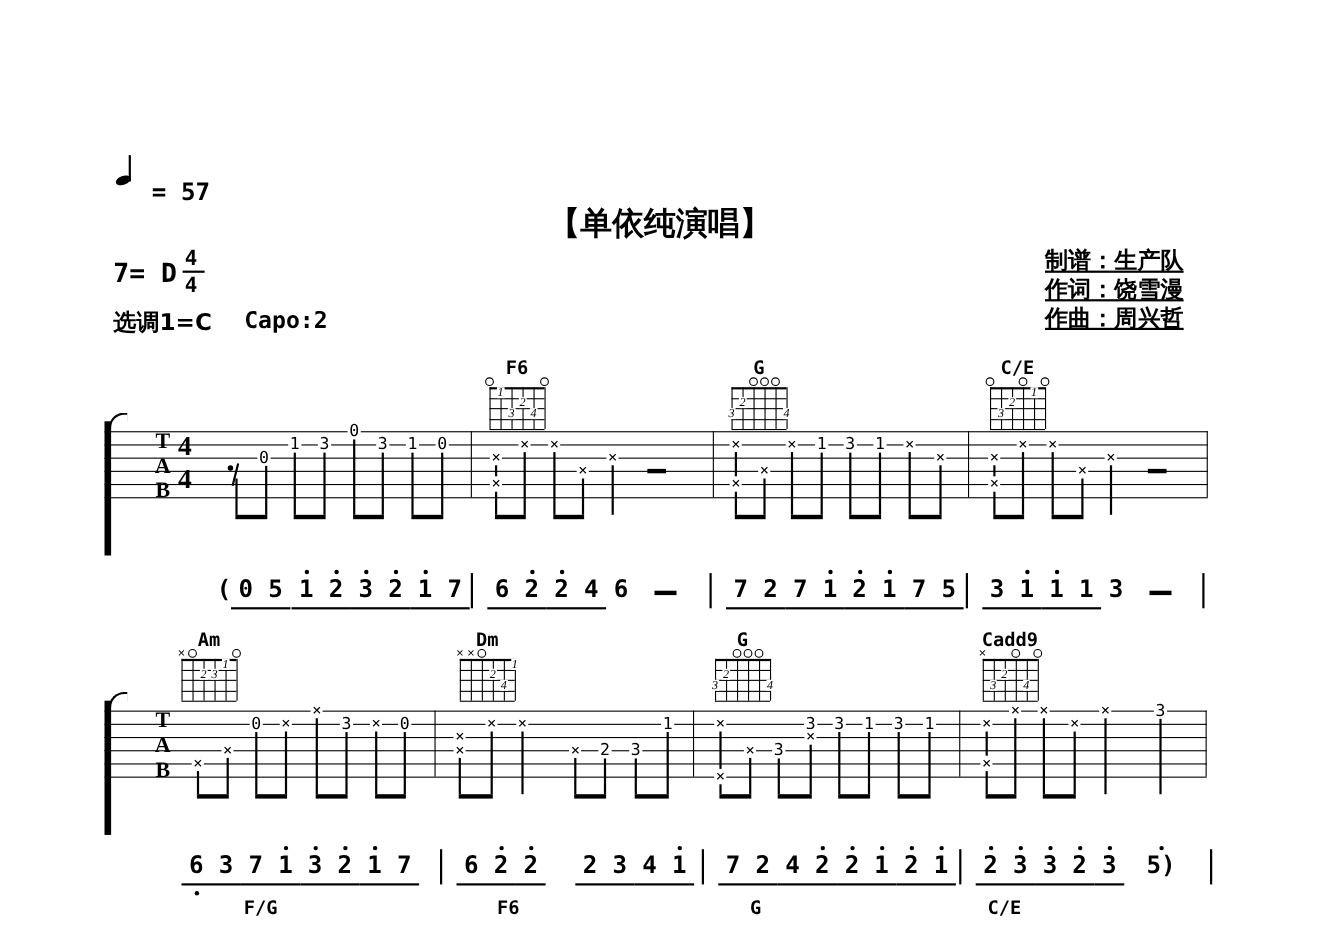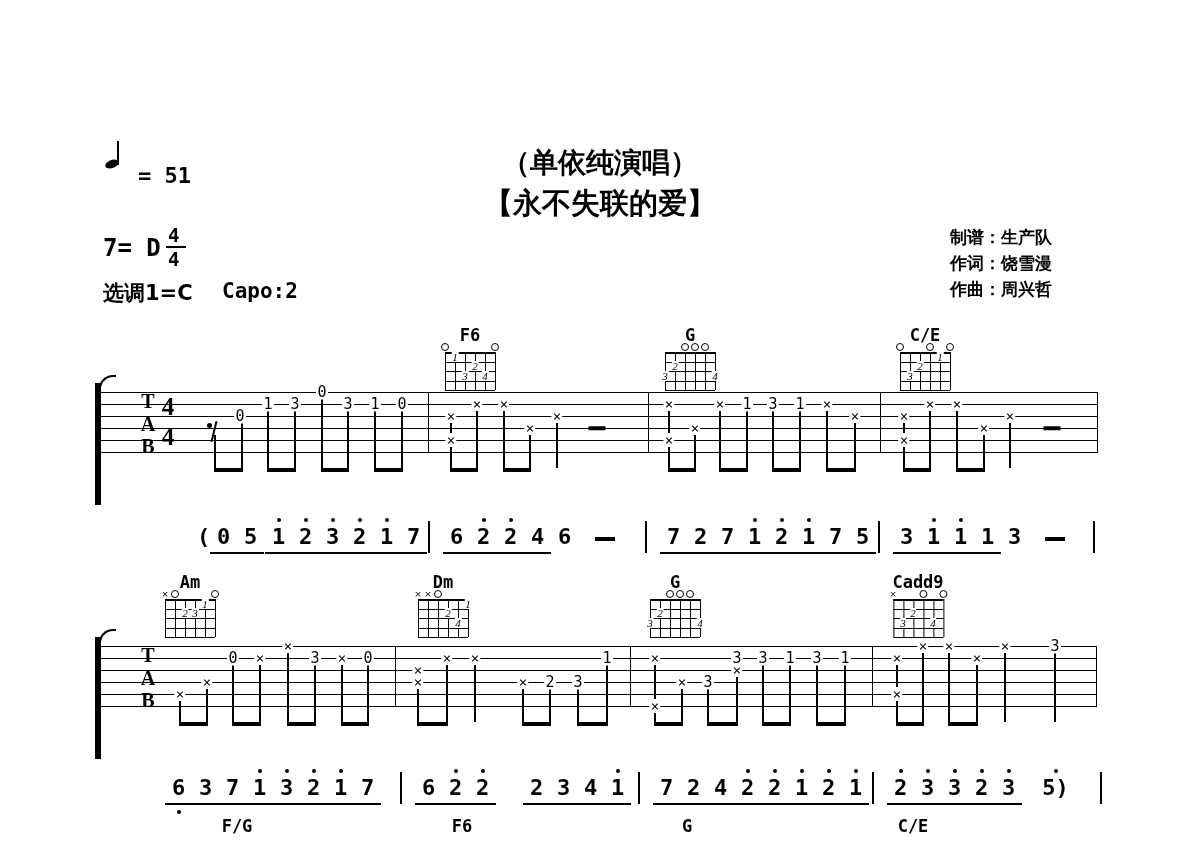--- a/index.html
+++ b/index.html
@@ -14,21 +14,21 @@
   .mono{font-family:"DejaVu Sans Mono",monospace;}
   #tempo-head{left:105px;top:160px;width:14px;height:8px;background:#000;border-radius:50%;transform:rotate(-20deg);}
   #tempo-stem{left:117px;top:141px;width:2px;height:24px;background:#000;}
   #tempo-text{left:138px;top:163px;font-size:22px;font-weight:600;}
   #key-label{left:103px;top:234px;font-size:24px;font-weight:600;}
   #ts-top{left:168px;top:224px;font-size:19px;font-weight:700;}
   #ts-bar{left:166px;top:246px;width:20px;height:2px;background:#000;}
   #ts-bottom{left:168px;top:248px;font-size:19px;font-weight:700;}
   #altkey{left:103px;top:279px;font-size:21px;font-weight:600;}
   #capo{left:222px;top:279px;font-size:21px;font-weight:600;}
-  #credits{left:950px;top:224px;font-size:17px;line-height:26px;font-weight:600;}
+  #credits{left:950px;top:224px;font-size:21px;line-height:26px;font-weight:600;text-decoration:underline;}
   
   .staff-line{position:absolute;height:1.4px;background:#000;z-index:1;}
   .barline{position:absolute;width:1.4px;background:#000;z-index:1;}
   .sysbar{position:absolute;width:6px;background:#000;z-index:2;}
   .syshook{position:absolute;width:15px;height:13px;border-left:2.5px solid #000;border-top:2.5px solid #000;border-top-left-radius:14px;z-index:2;}
   .clef{position:absolute;font-family:"Liberation Serif",serif;font-size:20px;font-weight:600;z-index:3;transform:translateX(-50%);}
   .tsig{position:absolute;font-family:"Liberation Serif",serif;font-size:25px;font-weight:700;z-index:3;transform:translateX(-50%);line-height:1;}
   .stem{position:absolute;width:1.6px;background:#000;z-index:2;}
   .beam{position:absolute;height:3.5px;background:#000;z-index:2;}
   .tnote{position:absolute;z-index:3;background:#fff;padding:0 1.5px;font-family:"DejaVu Sans Mono",monospace;
@@ -61,26 +61,25 @@
   
   .bchord{position:absolute;transform:translateX(-50%);font-size:17px;font-weight:600;
           font-family:"DejaVu Sans Mono",monospace;z-index:4;}
   .bclip{position:absolute;transform:translateX(-50%);z-index:4;}
 </style>
 </head>
 <body>
 
 <div id="page">
 
-  <div class="abs" id="subtitle">（单依纯演唱）</div>
-  <div class="abs" id="edition">【永不失联的爱】</div>
+  <div class="abs" id="edition">【单依纯演唱】</div>
 
   <div class="abs" id="tempo-head"></div>
   <div class="abs" id="tempo-stem"></div>
-  <div class="abs mono" id="tempo-text">= 51</div>
+  <div class="abs mono" id="tempo-text">= 57</div>
   <div class="abs mono" id="key-label">7= D</div>
   <div class="abs mono" id="ts-top">4</div>
   <div class="abs" id="ts-bar"></div>
   <div class="abs mono" id="ts-bottom">4</div>
   <div class="abs" id="altkey">选调1=C</div>
   <div class="abs mono" id="capo">Capo:2</div>
 
   <div class="abs" id="credits">
     <div>制谱：生产队</div>
     <div>作词：饶雪漫</div>

